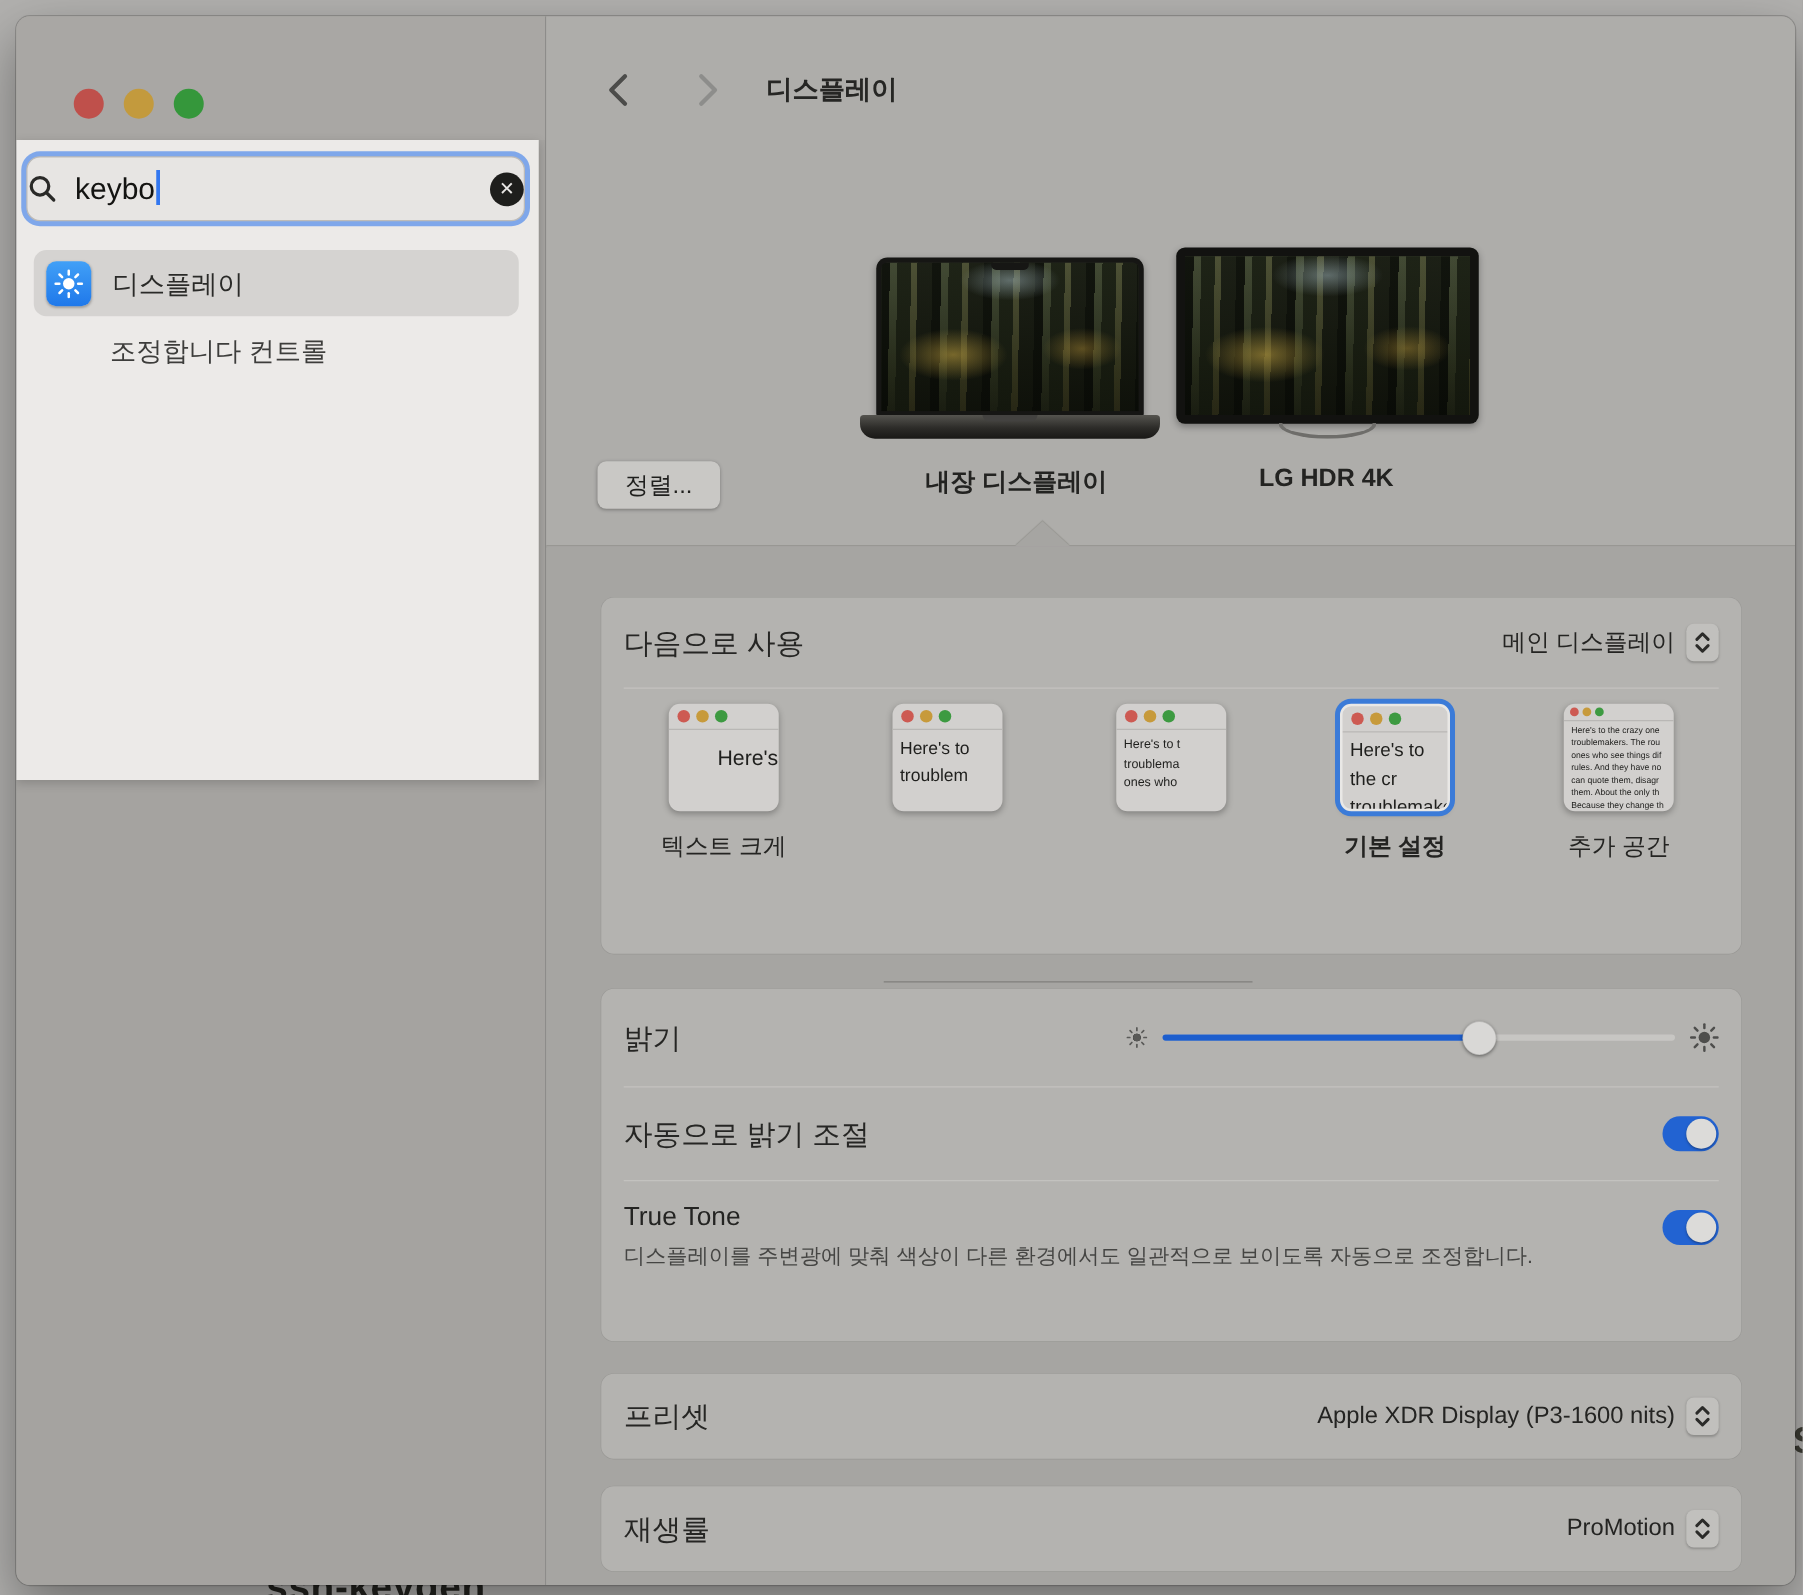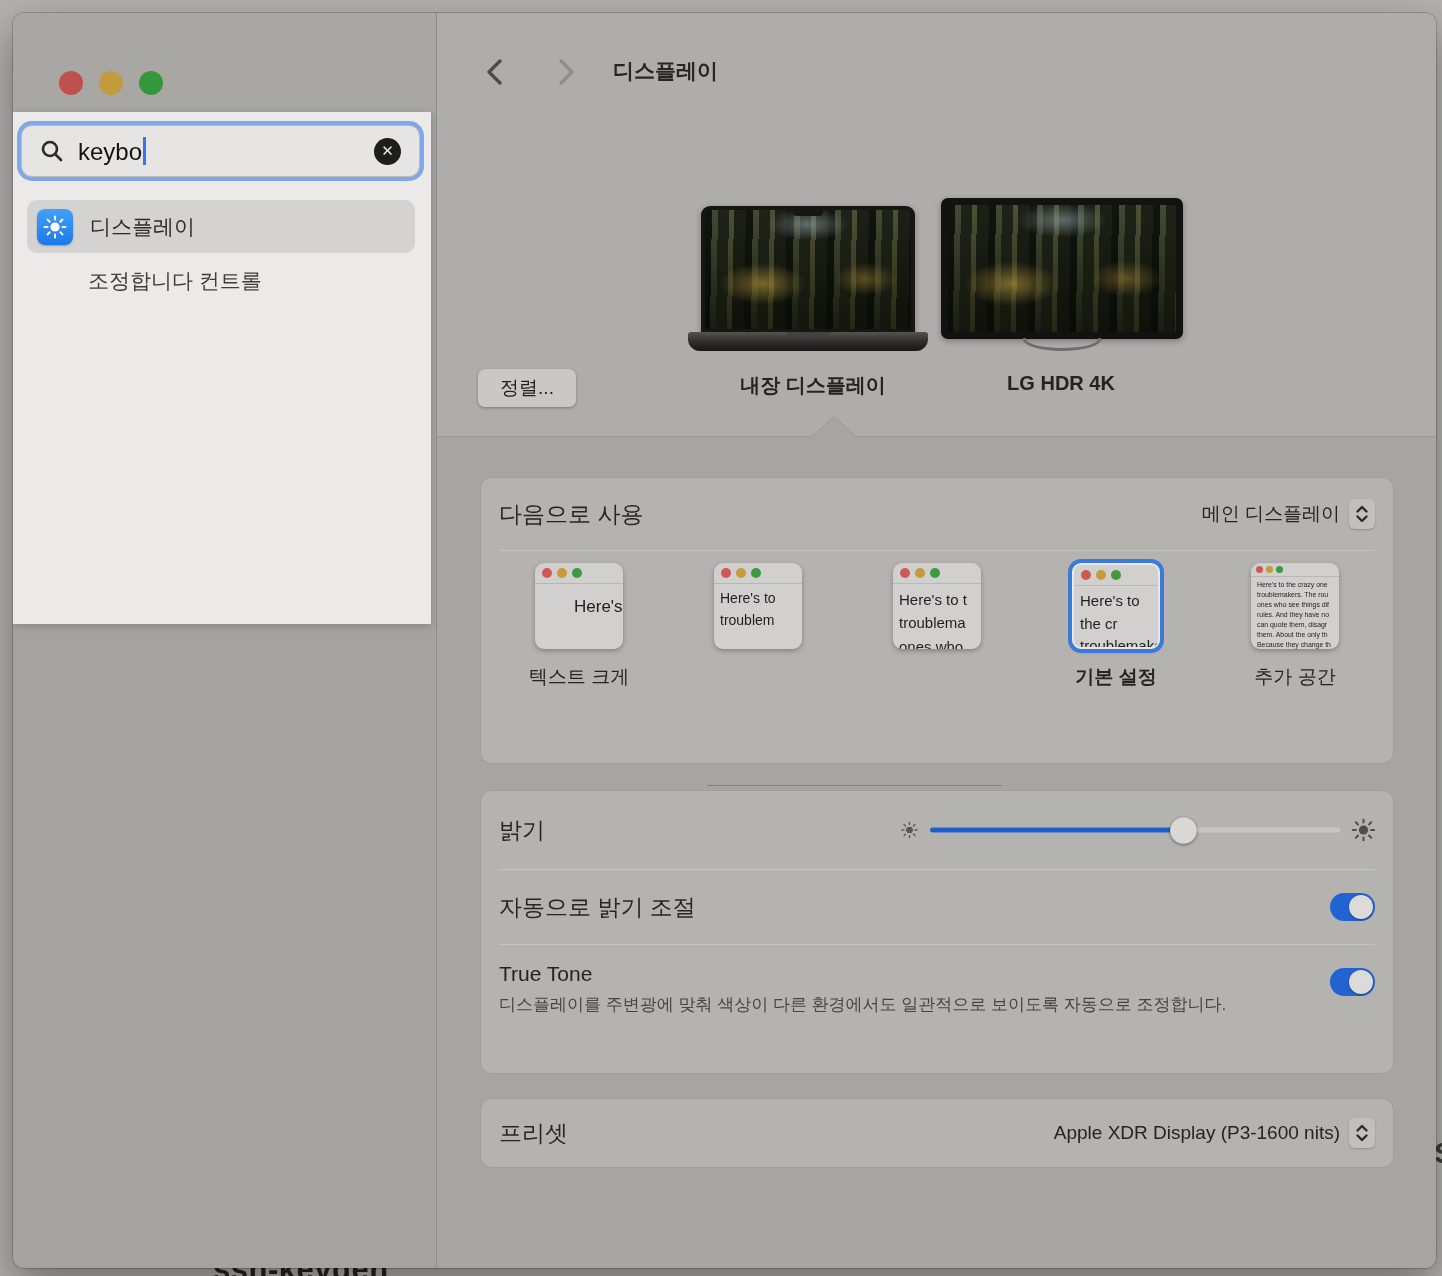--- a/index.html
+++ b/index.html
@@ -23,21 +23,21 @@
   .sidebar{ width:424px; height:100%; background:#a5a3a0; position:relative;
     border-right:1px solid #8d8c8a; flex:none; }
   .sidebar-top{ position:absolute; left:0; top:0; width:100%; height:99px; background:#a9a7a4; }
   .traffic{ position:absolute; top:58px; left:46px; display:flex; gap:16px; }
   .dot{ width:24px; height:24px; border-radius:50%; }
 
   .search-panel{ position:absolute; left:0; top:99px; width:418px; height:512px;
     background:#eceae8; box-shadow:0 2px 8px rgba(0,0,0,.18); }
   .search-field{ position:absolute; left:8px; top:13px; width:399px; height:52px;
     background:#e7e5e3; border:1px solid #bdbbb8; border-radius:11px;
-    box-shadow:0 0 0 4px #7fa7ea; display:flex; align-items:center; padding:0 18px; }
+    box-shadow:0 0 0 4px #7fa7ea; display:flex; align-items:center; padding:0 0; }
   .search-field svg{ flex:none; }
   .search-text{ font-size:24px; color:#141412; margin-left:14px; font-weight:400; }
   .caret{ display:inline-block; width:3px; height:28px; background:#3377f0; vertical-align:-5px; margin-left:1px;}
   .clear-btn{ margin-left:auto; width:27px; height:27px; border-radius:50%; background:#1e1e1c;
     color:#e9e7e5; font-size:15px; display:flex; align-items:center; justify-content:center; }
 
   .result-row{ position:absolute; left:14px; top:88px; width:388px; height:53px;
     background:#d5d3d1; border-radius:10px; display:flex; align-items:center; padding:0 10px; }
   .result-icon{ width:36px; height:36px; border-radius:8px;
     background:linear-gradient(180deg,#41a0f7,#1f78ea); display:flex; align-items:center; justify-content:center;
@@ -284,21 +284,21 @@
             <div class="thumb-label"></div>
           </div>
 
           <div class="thumb-col" style="left:456px">
             <div class="preview">
               <div class="ptitle">
                 <span class="pdot" style="background:#cd5a52"></span>
                 <span class="pdot" style="background:#c79a3b"></span>
                 <span class="pdot" style="background:#3d9a41"></span>
               </div>
-              <div class="ptext" style="font-size:15px; line-height:1.55;">Here's to t
+              <div class="ptext" style="font-size:10px; line-height:1.55;">Here's to t
 troublema
 ones who</div>
             </div>
             <div class="thumb-label"></div>
           </div>
 
           <div class="thumb-col" style="left:635px">
             <div class="preview selected">
               <div class="ptitle">
                 <span class="pdot" style="background:#cd5a52"></span>
@@ -403,16 +403,31 @@
             <div class="stepper">
               <svg width="14" height="18" viewBox="0 0 14 18">
                 <path d="M2.5 6.5 L7 2 L11.5 6.5" fill="none" stroke="#2b2b29" stroke-width="2.4" stroke-linecap="round" stroke-linejoin="round"></path>
                 <path d="M2.5 11.5 L7 16 L11.5 11.5" fill="none" stroke="#2b2b29" stroke-width="2.4" stroke-linecap="round" stroke-linejoin="round"></path>
               </svg>
             </div>
           </div>
         </div>
       </div>
 
+      <div class="gbox gbox-4">
+        <div class="grow" style="height:68px">
+          <div class="grow-label">재생률</div>
+          <div class="spacer"></div>
+          <div class="popup">
+            <div class="popup-value">ProMotion</div>
+            <div class="stepper">
+              <svg width="14" height="18" viewBox="0 0 14 18">
+                <path d="M2.5 6.5 L7 2 L11.5 6.5" fill="none" stroke="#2b2b29" stroke-width="2.4" stroke-linecap="round" stroke-linejoin="round"></path>
+                <path d="M2.5 11.5 L7 16 L11.5 11.5" fill="none" stroke="#2b2b29" stroke-width="2.4" stroke-linecap="round" stroke-linejoin="round"></path>
+              </svg>
+            </div>
+          </div>
+        </div>
+      </div>
 
     </div>
   </div>
 </div>
 
 </body></html>

